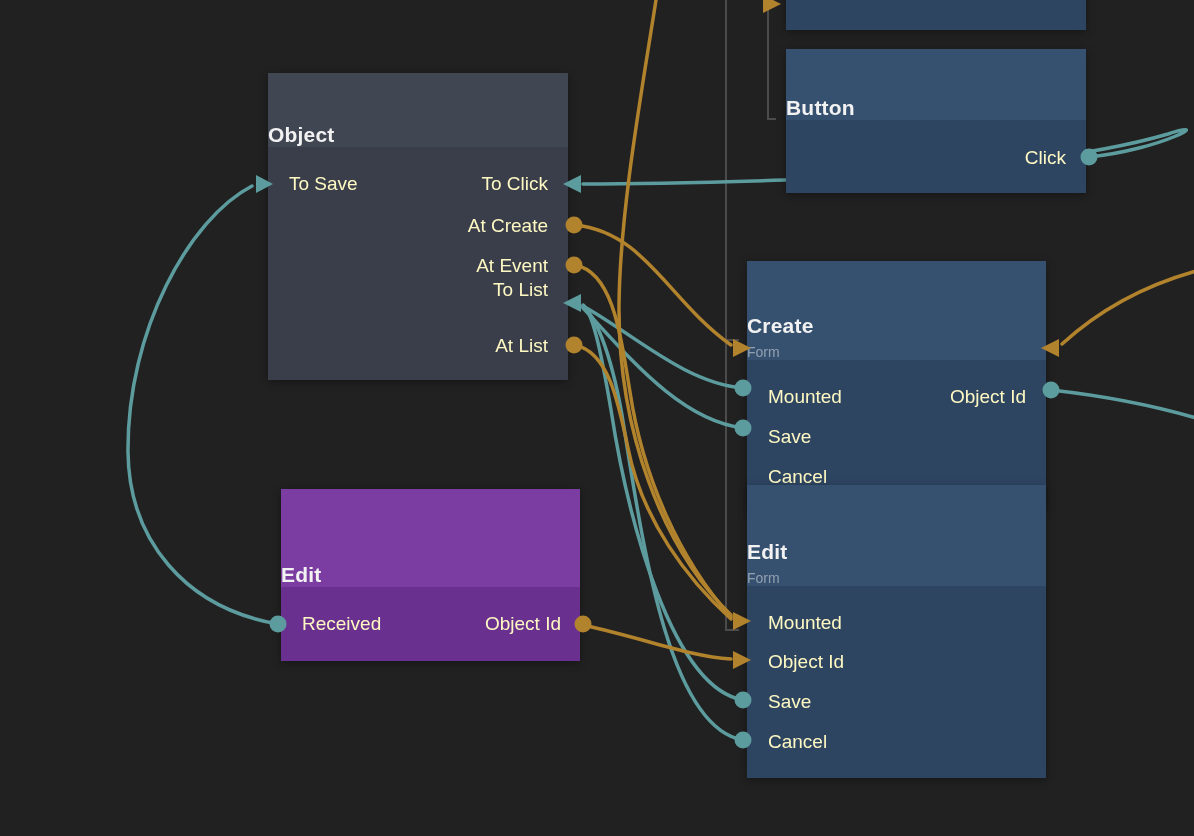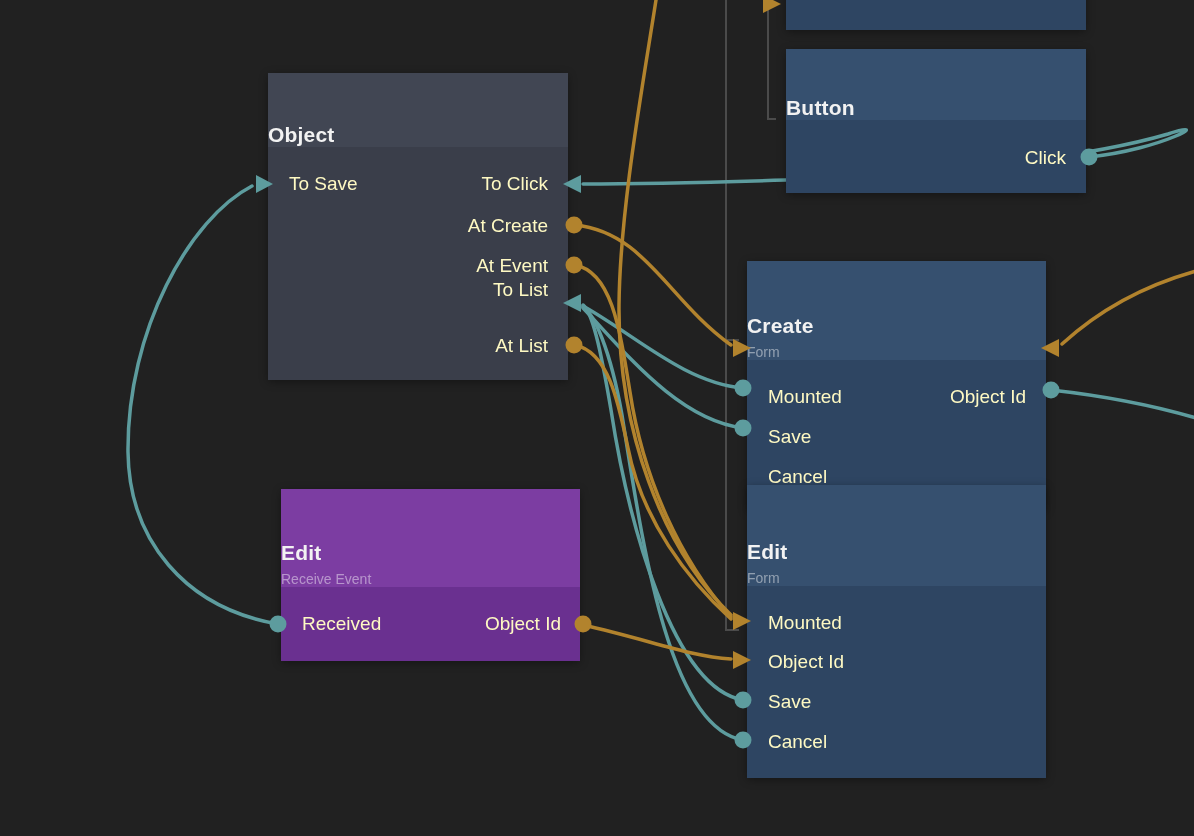--- a/index.html
+++ b/index.html
@@ -92,21 +92,20 @@
       <span class="port" style="left:21px;top:36px;">Mounted</span>
       <span class="port r" style="right:20px;top:36px;">Object Id</span>
       <span class="port" style="left:21px;top:76px;">Save</span>
       <span class="port" style="left:21px;top:116px;">Cancel</span>
     </div>
   </div>
 
   <div class="node n-purple" style="left:281px;top:489px;width:299px;height:172px;">
     <div class="hd" style="height:98px;">
       <div class="title">Edit</div>
-      <div class="subtitle">Receive Event</div>
     </div>
     <div class="bd" style="height:74px;">
       <span class="port" style="left:21px;top:36px;">Received</span>
       <span class="port r" style="right:19px;top:36px;">Object Id</span>
     </div>
   </div>
 
   <div class="node n-blue" style="left:747px;top:485px;width:299px;height:293px;">
     <div class="hd" style="height:101px;">
       <div class="title">Edit</div>

